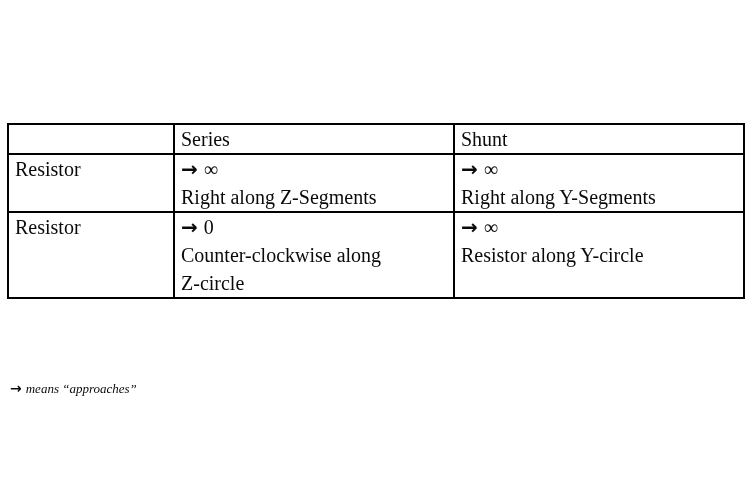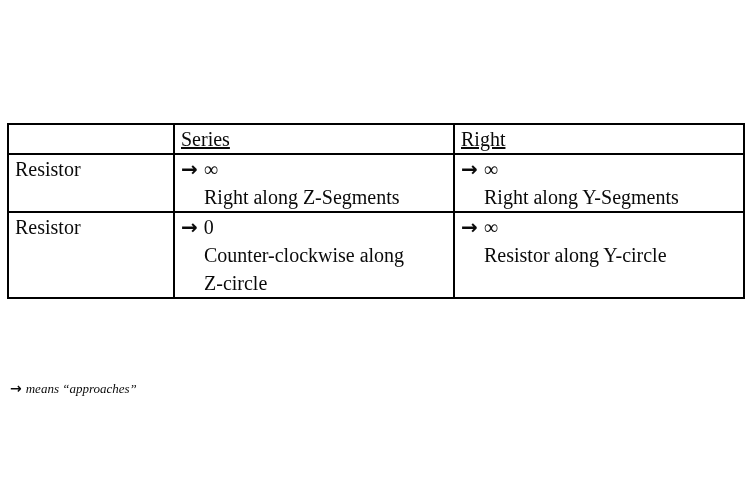--- a/index.html
+++ b/index.html
@@ -28,21 +28,21 @@
   table.behavior td {
     border: 2px solid #000000;
     vertical-align: top;
     text-align: left;
     padding: 0 6px;
     font-size: 20px;
     line-height: 28px;
     font-weight: normal;
     overflow: hidden;
   }
-  tr.hdr    { height: 29px; text-decoration: underline; }
+  tr.hdr    { height: 29px; }
   tr.row-a  { height: 57px; }
   tr.row-b  { height: 85px; }
   tr.row-c  { height: 84px; }
   thead th {
     font-weight: bold;
     line-height: 27px;
   }
   th.rowlabel {
     font-weight: bold;
     border-radius: 24px;
@@ -50,21 +50,20 @@
   .arrow {
     font-family: "DejaVu Sans", sans-serif;
     font-weight: bold;
     margin-right: 6px;
   }
   .limit-value {
     font-size: 20px;
   }
   .desc {
     white-space: pre-line;
-    margin-left: 23px;
   }
   .footnote {
     position: absolute;
     left: 10px;
     top: 380px;
     font-size: 13px;
     line-height: 17px;
     color: #0a0a0a;
     font-style: italic;
   }
@@ -81,21 +80,21 @@
   <table class="behavior">
     <colgroup>
       <col style="width:166px">
       <col style="width:280px">
       <col style="width:290px">
     </colgroup>
     <thead>
       <tr class="hdr">
         <th></th>
         <th>Series</th>
-        <th>Right</th>
+        <th>Shunt</th>
       </tr>
     </thead>
     <tbody>
       <tr class="row-a">
         <th class="rowlabel">Resistor</th>
         <td>
           <div class="limit"><span class="arrow">→</span><span class="limit-value">∞</span></div>
           <div class="desc">Right along Z-Segments</div>
         </td>
         <td>

